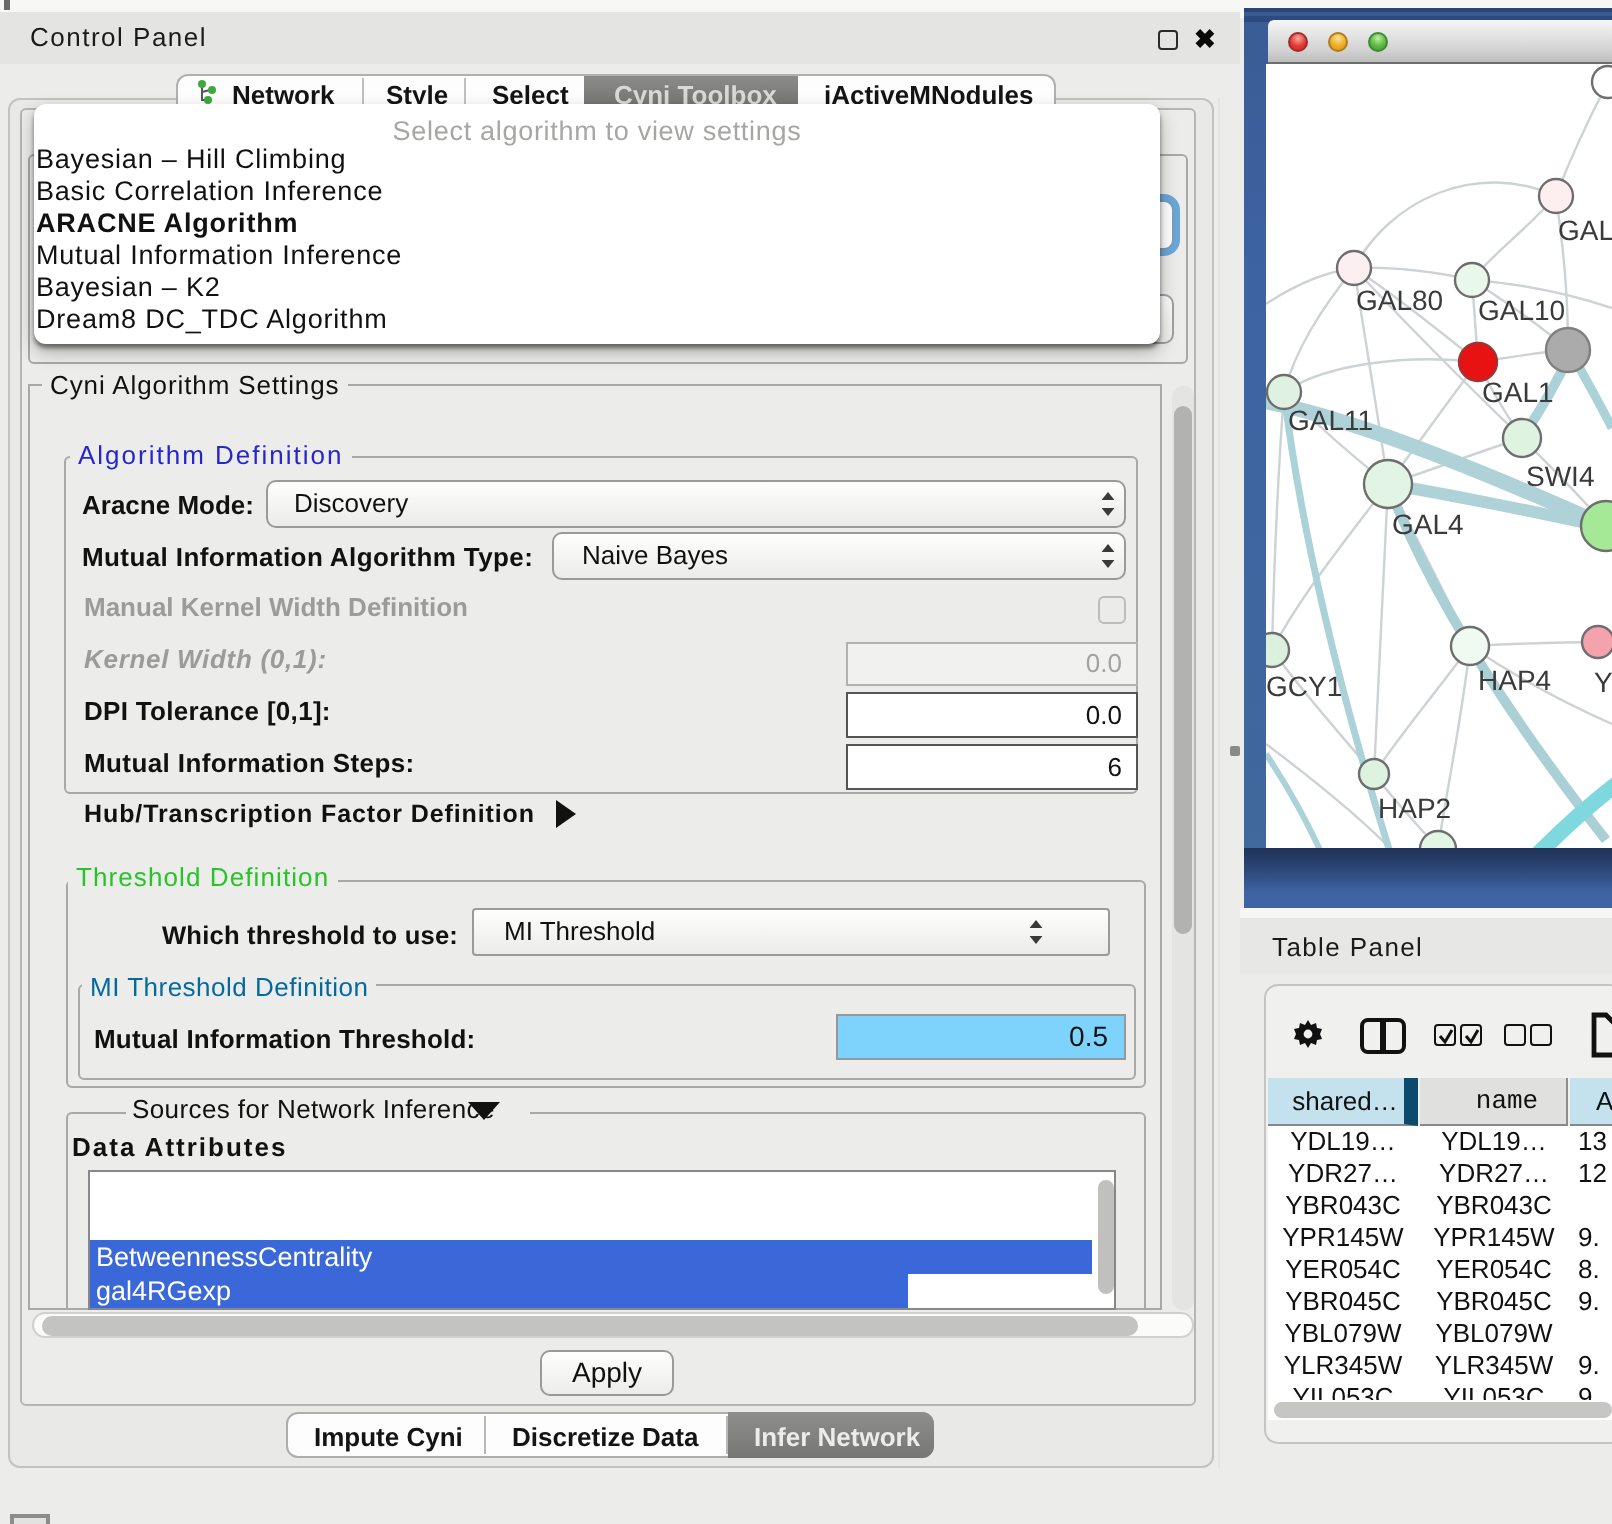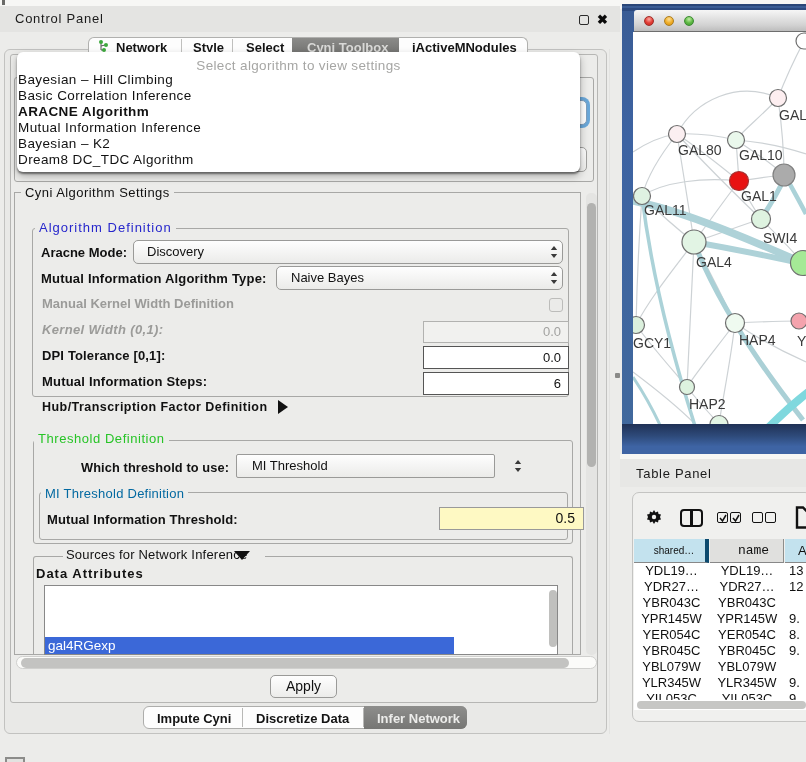--- a/index.html
+++ b/index.html
@@ -85,39 +85,40 @@
 
 <div class="abs b" style="left:42px;top:400px;font-size:12.5px;letter-spacing:0.45px;color:#111;">Hub/Transcription Factor Definition</div>
 <svg class="abs" style="left:276px;top:399px;" width="13" height="16" viewBox="0 0 13 16">
     <path d="M2 1 L12 8 L2 15 Z" fill="#111"></path>
   </svg>
 
 <div class="abs" style="left:33px;top:440px;width:540px;height:104px;border:1px solid #a8a8a6;border-radius:3px;"></div>
 <div class="abs" style="left:34px;top:431px;padding:0 4px;background:#ececea;font-size:13px;letter-spacing:0.55px;color:#27c427;">Threshold Definition</div>
 
 <div class="abs b" style="left:81px;top:460px;font-size:12.8px;letter-spacing:0.1px;color:#111;">Which threshold to use:</div>
-<div class="abs" style="left:236px;top:454px;width:259px;height:24px;background:linear-gradient(#fefefe,#ebebe9);border:1px solid #9a9a98;border-radius:2px;font-size:13px;color:#111;line-height:22px;padding-left:15px;">MI Threshold</div>
+<div class="abs" style="left:236px;top:454px;width:319px;height:24px;background:linear-gradient(#fefefe,#ebebe9);border:1px solid #9a9a98;border-radius:2px;font-size:13px;color:#111;line-height:22px;padding-left:15px;">MI Threshold</div>
 <svg class="abs" style="left:514px;top:459px;" width="8" height="14" viewBox="0 0 8 14">
     <path d="M4 1 L7.2 5 L0.8 5 Z" fill="#3a3a3a"></path>
     <path d="M4 13 L7.2 9 L0.8 9 Z" fill="#3a3a3a"></path>
   </svg>
 
 <div class="abs" style="left:39px;top:492px;width:529px;height:48px;border:1px solid #a8a8a6;border-radius:3px;"></div>
 <div class="abs" style="left:41px;top:486px;padding:0 4px;background:#ececea;font-size:13px;letter-spacing:0.25px;color:#0369a1;">MI Threshold Definition</div>
 <div class="abs b" style="left:47px;top:512px;font-size:13px;letter-spacing:0.1px;color:#111;">Mutual Information Threshold:</div>
-<div class="abs" style="left:418px;top:507px;width:145px;height:23px;background:#fef9c3;border:1px solid #999;font-size:14px;color:#111;line-height:21px;text-align:right;padding-right:8px;margin-left:21px;">0.5</div>
+<div class="abs" style="left:418px;top:507px;width:145px;height:23px;background:#7dd3fc;border:1px solid #999;font-size:14px;color:#111;line-height:21px;text-align:right;padding-right:8px;">0.5</div>
 
 <div class="abs" style="left:33px;top:556px;width:540px;height:99px;border:1px solid #a8a8a6;border-bottom:none;border-radius:3px 3px 0 0;"></div>
 <div class="abs" style="left:35px;top:547px;padding:0 18px 0 3px;background:#ececea;font-size:13px;letter-spacing:0.2px;color:#111;margin-left:28px;">Sources for Network Inference</div>
 <svg class="abs" style="left:233px;top:549px;" width="18" height="12" viewBox="0 0 18 12">
     <path d="M1 2 L17 2 L9 11 Z" fill="#111"></path>
   </svg>
 <div class="abs b" style="left:36px;top:566px;font-size:13px;letter-spacing:1px;color:#111;">Data Attributes</div>
 
 <div class="abs" style="left:44px;top:585px;width:514px;height:70px;background:#fff;border:1px solid #888;overflow:hidden;">
+  <div style="position:absolute;left:0;top:34px;width:501px;height:17px;background:#3b68d8;color:#fff;font-size:13.5px;line-height:17px;padding-left:3px;">BetweennessCentrality</div>
   <div style="position:absolute;left:0;top:51px;width:409px;height:17px;background:#3b68d8;color:#fff;font-size:13.5px;line-height:17px;padding-left:3px;">gal4RGexp</div>
   <div style="position:absolute;left:504px;top:4px;width:8px;height:57px;background:#c0c0be;border-radius:4px;"></div>
 </div>
 
 <div class="abs" style="left:16px;top:656px;width:581px;height:13px;background:#fbfbf9;border:1px solid #d0d0ce;border-radius:7px;"></div>
 <div class="abs" style="left:21px;top:658px;width:548px;height:10px;background:#c3c3c1;border-radius:5px;"></div>
 
 <div class="abs" style="left:270px;top:675px;width:67px;height:23px;background:linear-gradient(#fefefe,#ececea);border:1px solid #9a9a98;border-radius:5px;font-size:14px;color:#111;text-align:center;line-height:21px;">Apply</div>
 
 <div class="abs" style="left:143px;top:706px;width:324px;height:23px;background:#fdfdfd;border:1px solid #adadab;border-radius:6px;"></div>
@@ -239,21 +240,21 @@
     <path d="M3 6 L5.5 9 L9 3" stroke="#111" stroke-width="1.5" fill="none"></path>
     <path d="M16 6 L18.5 9 L22 3" stroke="#111" stroke-width="1.5" fill="none"></path>
   </svg>
 <div class="abs" style="left:752px;top:512px;width:11px;height:11px;border:1.5px solid #111;border-radius:2px;"></div>
 <div class="abs" style="left:765px;top:512px;width:11px;height:11px;border:1.5px solid #111;border-radius:2px;"></div>
 <svg class="abs" style="left:795px;top:506px;" width="14" height="23" viewBox="0 0 14 23">
     <path d="M2 1.5 L8 1.5 L13 6.5 L13 21.5 L2 21.5 Z" fill="none" stroke="#111" stroke-width="2.4"></path>
   </svg>
 
 <div class="abs" style="left:634px;top:539px;width:172px;height:161px;overflow:hidden;">
-  <div style="position:absolute;left:0;top:0;width:75px;height:24px;background:#c3e2ee;border-right:4px solid #0c4a6e;border-bottom:1px solid #888;font-size:10px;color:#111;text-align:center;line-height:23px;text-indent:9px;">shared…</div>
+  <div style="position:absolute;left:0;top:0;width:75px;height:24px;background:#c3e2ee;border-right:7px solid #0c4a6e;border-bottom:1px solid #888;font-size:13px;color:#111;text-align:center;line-height:23px;text-indent:9px;">shared…</div>
   <div style="position:absolute;left:76px;top:0;width:74px;height:24px;background:#e0e0de;border-right:1px solid #8e8e8c;border-bottom:1px solid #888;font-size:13px;color:#111;text-align:center;line-height:23px;text-indent:14px;font-family:Liberation Mono, monospace;">name</div>
   <div style="position:absolute;left:151px;top:0;width:25px;height:24px;background:#c3e2ee;border-bottom:1px solid #888;font-size:13px;color:#111;padding-left:13px;line-height:23px;">A</div>
   <div style="position:absolute;left:0;top:24px;width:172px;height:137px;background:#fff;font-size:13px;color:#111;">
     <div style="position:absolute;left:0;top:0px;width:75px;text-align:center;">YDL19…</div>
       <div style="position:absolute;left:76px;top:0px;width:74px;text-align:center;">YDL19…</div>
       <div style="position:absolute;left:155px;top:0px;">13</div>
     <div style="position:absolute;left:0;top:16px;width:75px;text-align:center;">YDR27…</div>
       <div style="position:absolute;left:76px;top:16px;width:74px;text-align:center;">YDR27…</div>
       <div style="position:absolute;left:155px;top:16px;">12</div>
     <div style="position:absolute;left:0;top:32px;width:75px;text-align:center;">YBR043C</div>

